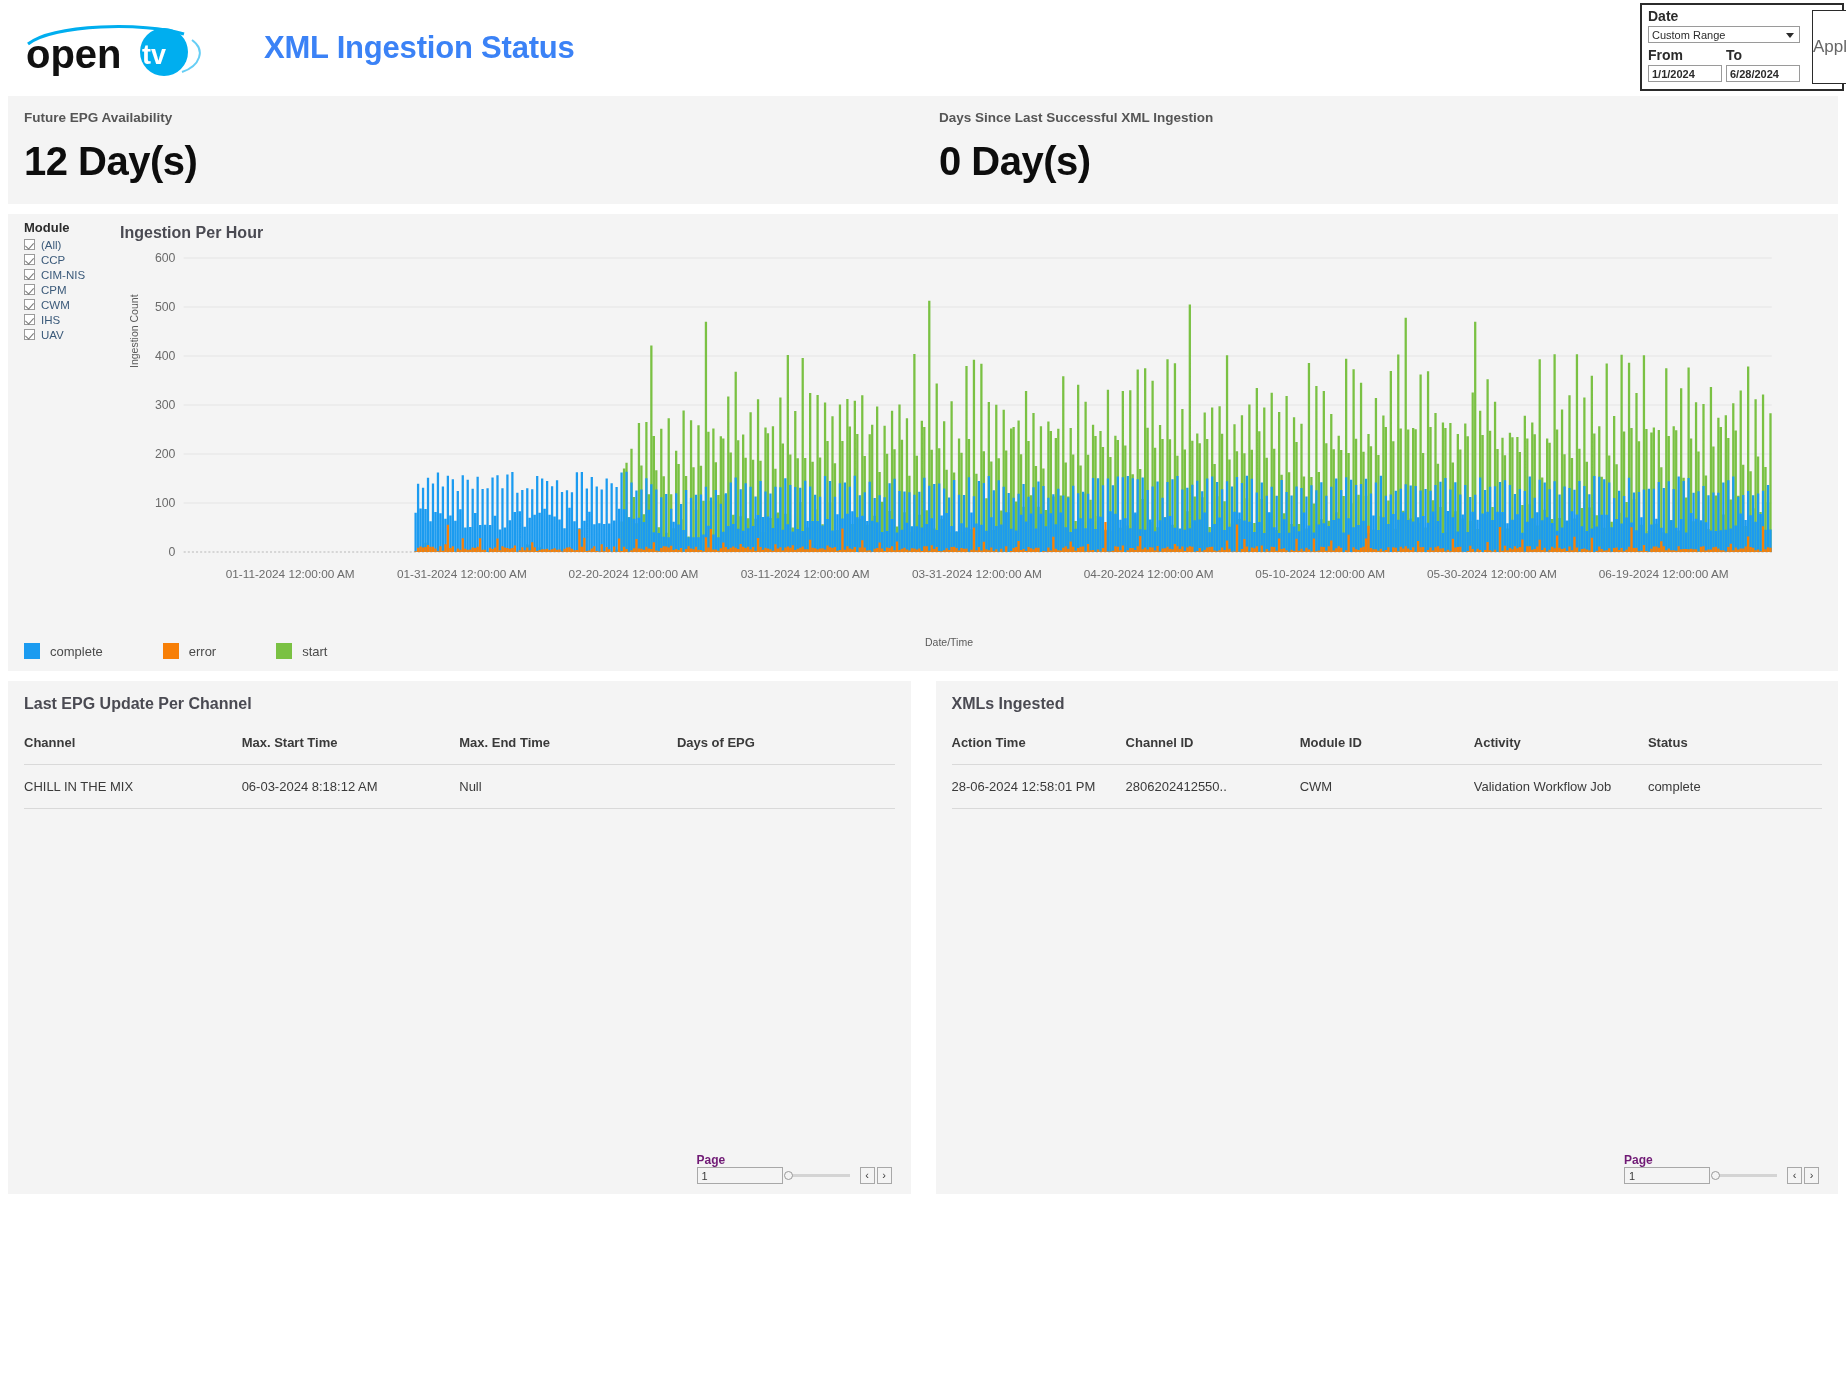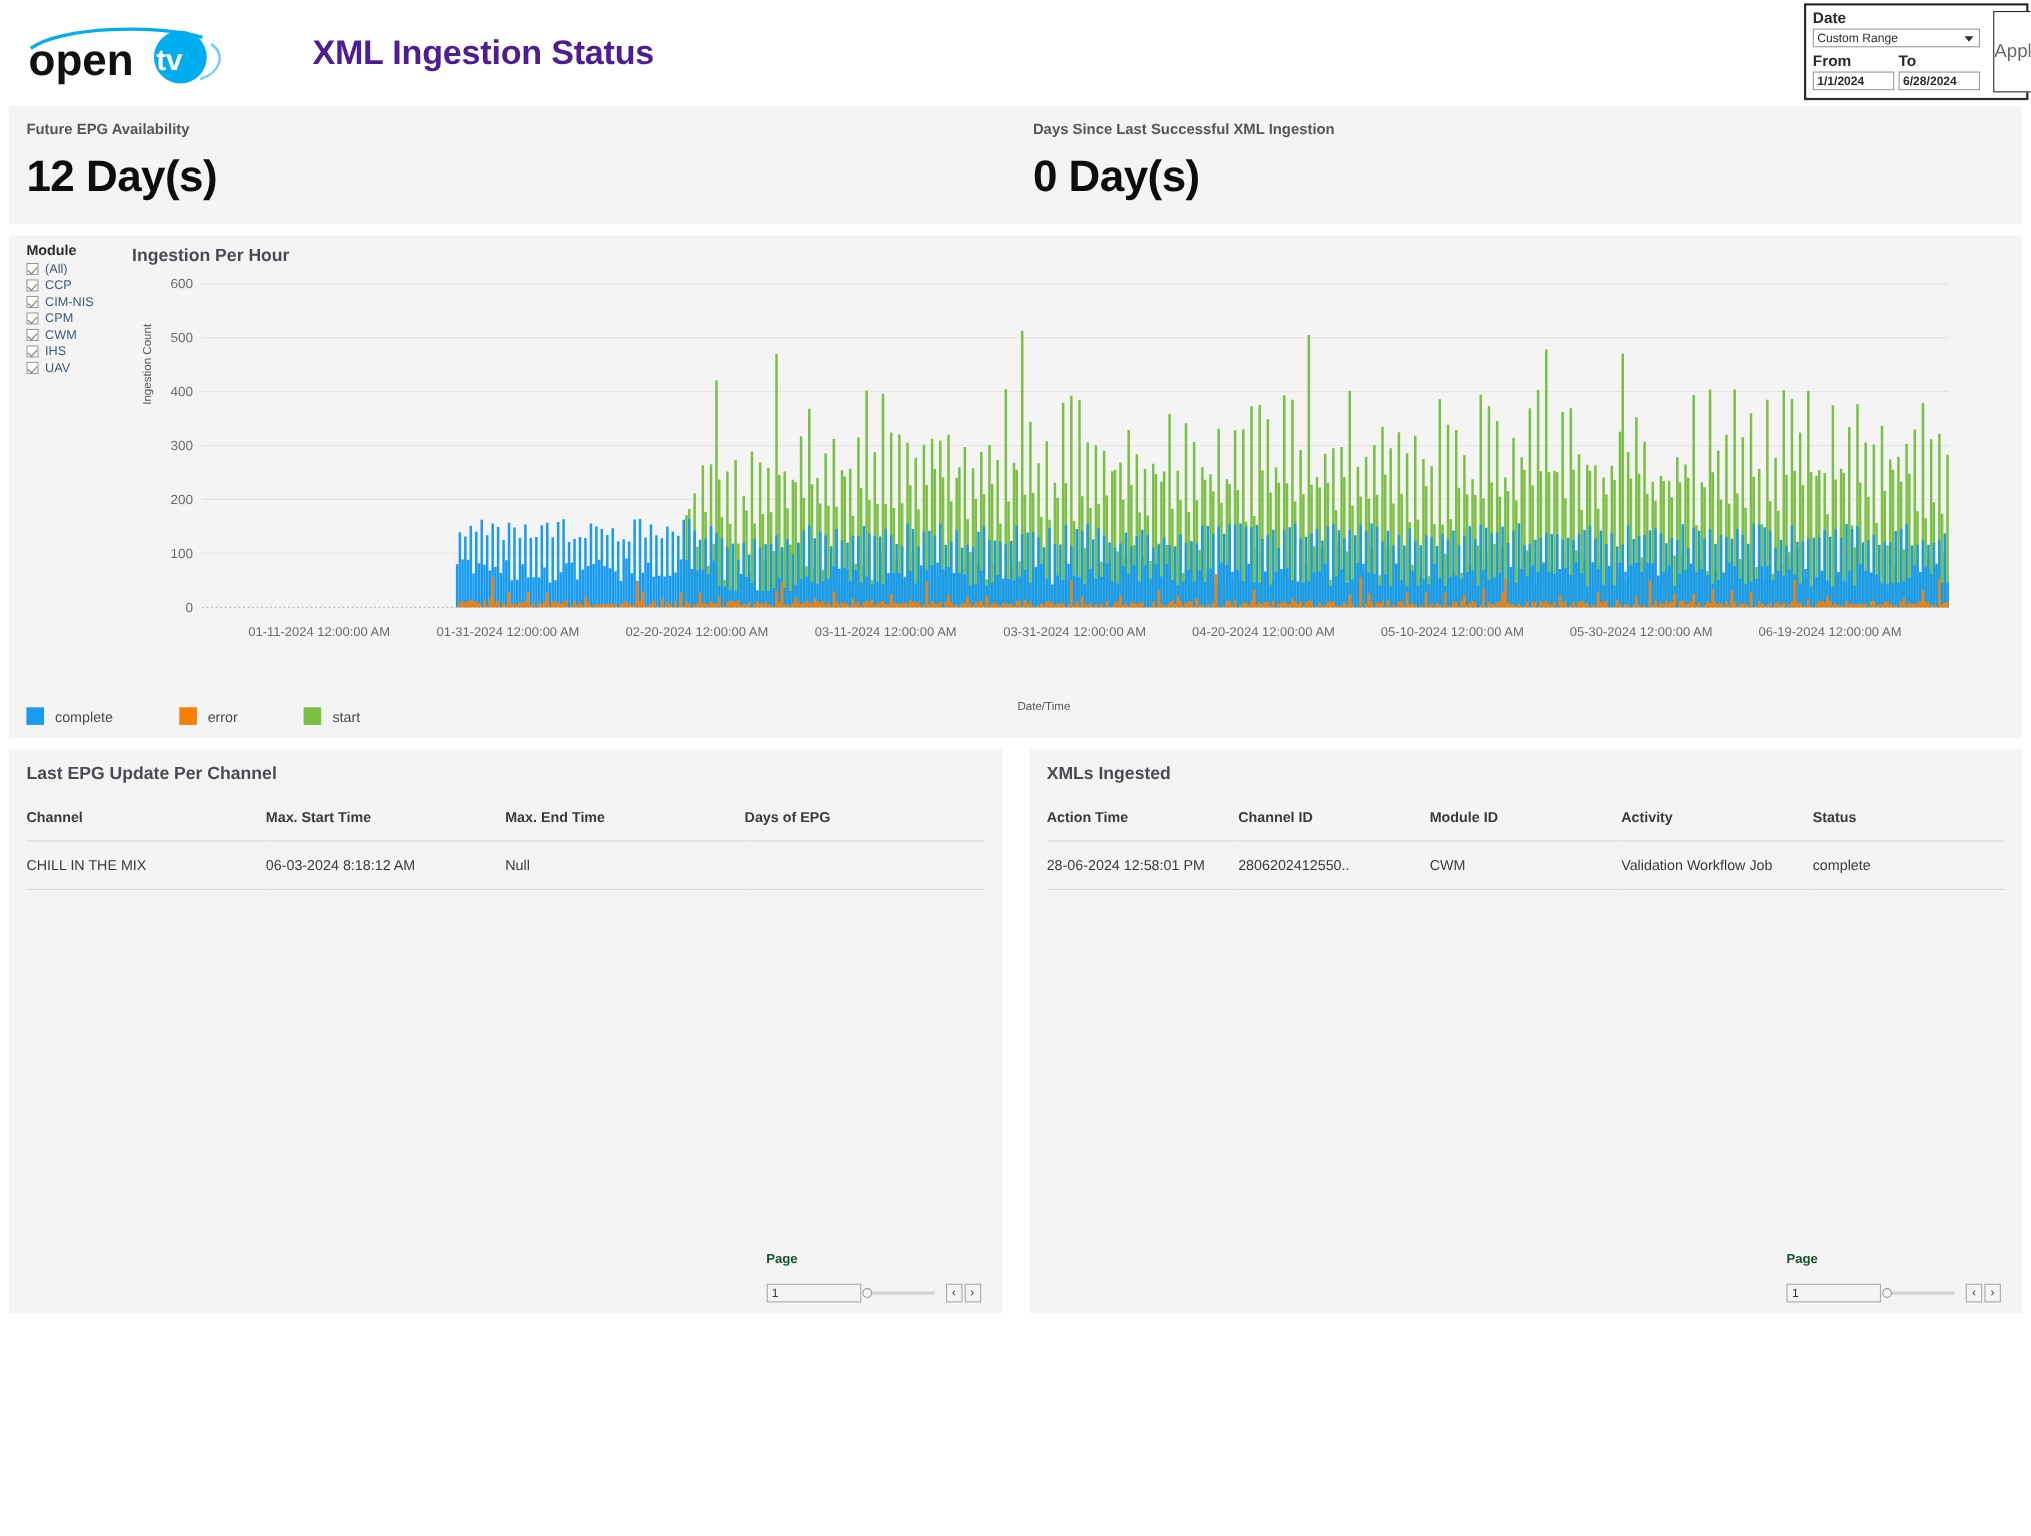--- a/index.html
+++ b/index.html
@@ -19,24 +19,24 @@
     height: 96px;
     background: #ffffff;
   }
   #logo {
     position: absolute;
     left: 24px; top: 22px;
     width: 192px; height: 56px;
   }
   #page-title {
     position: absolute;
-    left: 284px; top: 30px;
+    left: 264px; top: 30px;
     font-size: 31px;
     font-weight: bold;
-    color: #4c1d95;
+    color: #3b82f6;
     letter-spacing: -0.2px;
     white-space: nowrap;
   }
 
   
   #date-control {
     position: absolute;
     right: 2px; top: 3px;
     width: 204px; height: 88px;
     border: 2px solid #2b2b2b;
@@ -275,22 +275,22 @@
 
   
   .pager {
     position: absolute;
     right: 14px; bottom: 10px;
     width: 200px;
   }
   .pager-label {
     font-size: 12px;
     font-weight: bold;
-    color: #14532d;
-    margin-bottom: 16px;
+    color: #701a75;
+    margin-bottom: 0;
   }
   .pager-row {
     display: flex;
     align-items: center;
   }
   .pager-input {
     width: 86px; height: 17px;
     border: 1px solid #a8a8a8;
     background: #f4f4f4;
     font-size: 11px;

